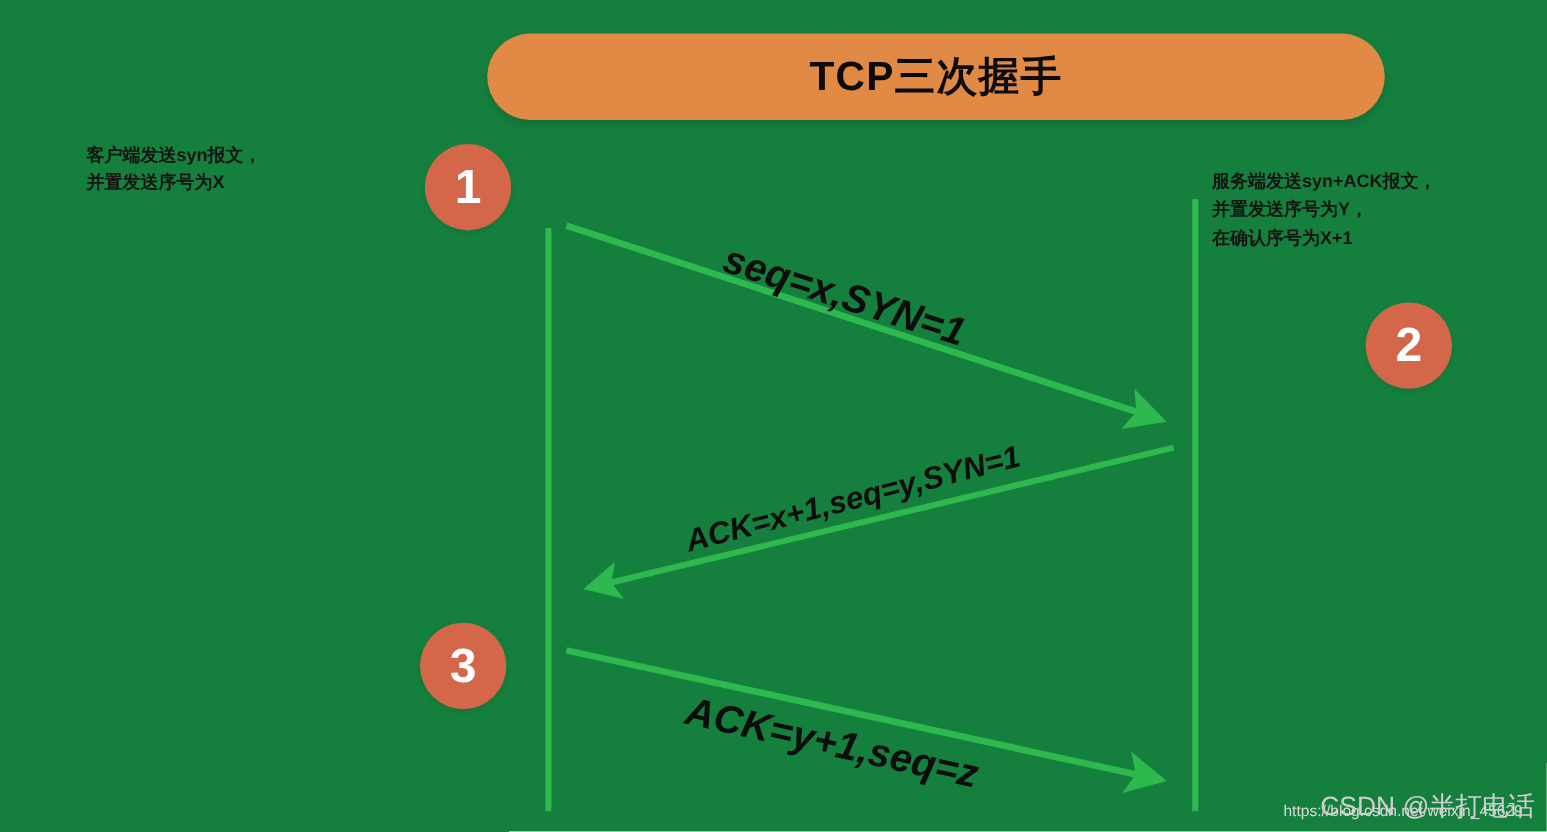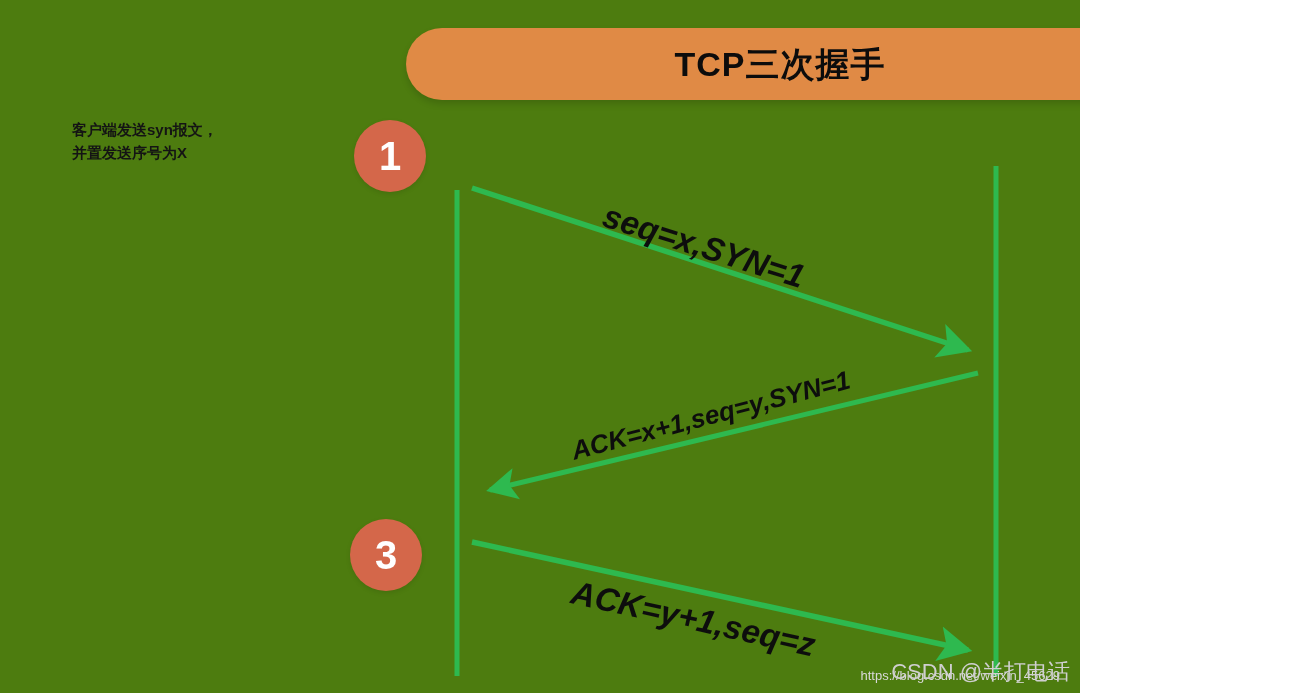--- a/index.html
+++ b/index.html
@@ -5,23 +5,23 @@
   html, body {
     margin: 0;
     padding: 0;
     background: #ffffff;
   }
   body {
     font-family: "Liberation Sans", "DejaVu Sans", sans-serif;
   }
   #stage {
     position: relative;
-    width: 1080px;
+    width: 1289px;
     height: 693px;
-    background: #4d7c0f;
+    background: #15803d;
     overflow: hidden;
   }
 
   
   .title-pill {
     position: absolute;
     left: 406px;
     top: 28px;
     width: 748px;
     height: 72px;
@@ -174,20 +174,23 @@
   </div>
   <div id="step-2" class="step-circle">
     <span>2</span>
   </div>
   <div id="step-3" class="step-circle">
     <span>3</span>
   </div>
 
   <div id="note-client-syn" class="note">客户端发送syn报文，
 并置发送序号为X</div>
+  <div id="note-server-synack" class="note">服务端发送syn+ACK报文，
+并置发送序号为Y，
+在确认序号为X+1</div>
 
   <div id="label-seq-syn" class="arrow-label">seq=x,SYN=1</div>
   <div id="label-ack-seq-syn" class="arrow-label">ACK=x+1,seq=y,SYN=1</div>
   <div id="label-ack-seq" class="arrow-label">ACK=y+1,seq=z</div>
 
   <div class="watermark">
     <span class="wm-url">https://blog.csdn.net/weixin_45629</span>
     <span class="wm-brand">CSDN @半打电话</span>
   </div>
 

